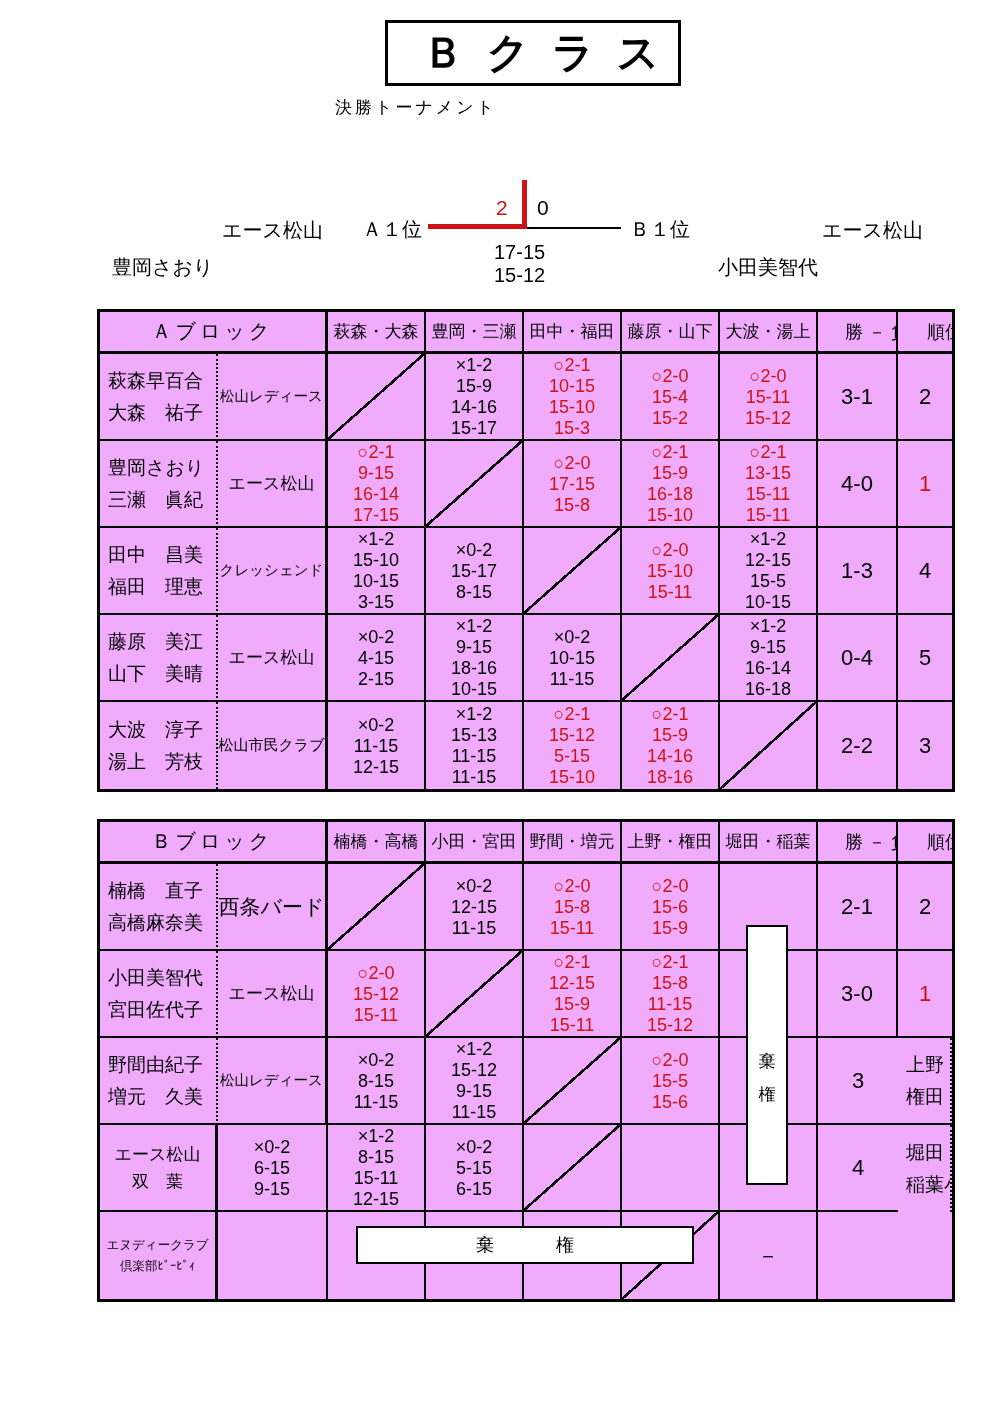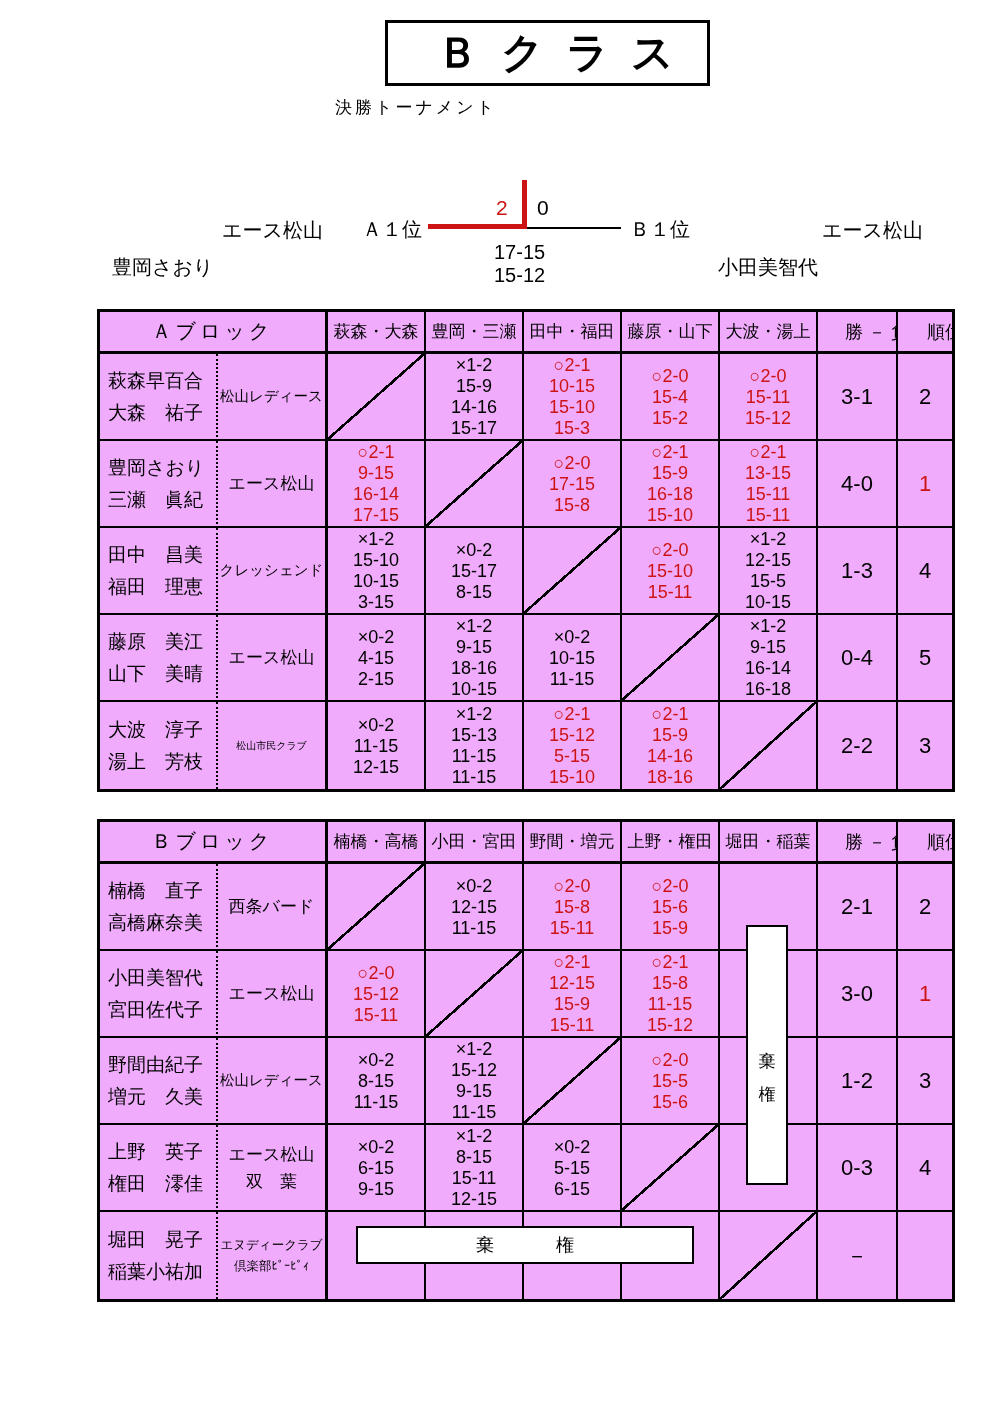--- a/index.html
+++ b/index.html
@@ -6,21 +6,21 @@
   * { box-sizing: border-box; }
   html,body { margin:0; padding:0; }
   body {
     width:1000px; height:1414px; position:relative; background:#fff;
     font-family:"Liberation Sans","DejaVu Sans",sans-serif; color:#000;
   }
   .abs { position:absolute; }
 
   
   .title-box {
-    left:385px; top:20px; width:325px; height:66px;
+    left:385px; top:20px; width:296px; height:66px;
     border:3px solid #000; display:flex; align-items:center; justify-content:center;
     font-size:42px; font-weight:bold; letter-spacing:22px; padding-left:38px;
     white-space:nowrap;
   }
   .subtitle {
     left:335px; top:96px; width:388px; text-align:left;
     font-size:17px; letter-spacing:3px; white-space:nowrap;
   }
 
   
@@ -255,21 +255,21 @@
         <div>9-15</div>
         <div>16-14</div>
         <div>16-18</div>
       </div>
       <div class="cell rec-cell">0-4</div>
       <div class="cell rnone rank-cell">5</div>
       <div class="cell rdot name-cell bnone">
         <div>大波　淳子</div>
         <div>湯上　芳枝</div>
       </div>
-      <div class="cell r3 club-cell bnone" style="font-size: 10px;">
+      <div class="cell r3 club-cell bnone" style="font-size: 15px;">
         <div>松山市民クラブ</div>
       </div>
       <div class="cell score-cell bnone">
         <div>×0-2</div>
         <div>11-15</div>
         <div>12-15</div>
       </div>
       <div class="cell score-cell bnone">
         <div>×1-2</div>
         <div>15-13</div>
@@ -300,21 +300,21 @@
       <div class="cell head team-col">小田・宮田</div>
       <div class="cell head team-col">野間・増元</div>
       <div class="cell head team-col">上野・権田</div>
       <div class="cell head team-col">堀田・稲葉</div>
       <div class="cell head rec-head">勝 － 負</div>
       <div class="cell head rnone rank-head">順位</div>
       <div class="cell rdot name-cell">
         <div>楠橋　直子</div>
         <div>高橋麻奈美</div>
       </div>
-      <div class="cell r3 club-cell" style="font-size: 17px;">
+      <div class="cell r3 club-cell" style="font-size: 21px;">
         <div>西条バード</div>
       </div>
       <div class="cell diag"></div>
       <div class="cell score-cell">
         <div>×0-2</div>
         <div>12-15</div>
         <div>11-15</div>
       </div>
       <div class="cell score-cell win">
         <div>○2-0</div>
@@ -375,21 +375,20 @@
         <div>9-15</div>
         <div>11-15</div>
       </div>
       <div class="cell diag"></div>
       <div class="cell score-cell win">
         <div>○2-0</div>
         <div>15-5</div>
         <div>15-6</div>
       </div>
       <div class="cell"></div>
-      <div class="cell rec-cell">1-2</div>
       <div class="cell rnone rank-cell">3</div>
       <div class="cell rdot name-cell">
         <div>上野　英子</div>
         <div>権田　澪佳</div>
       </div>
       <div class="cell r3 club-cell" style="font-size: 17px;">
         <div>エース松山</div>
         <div>双　葉</div>
       </div>
       <div class="cell score-cell">

